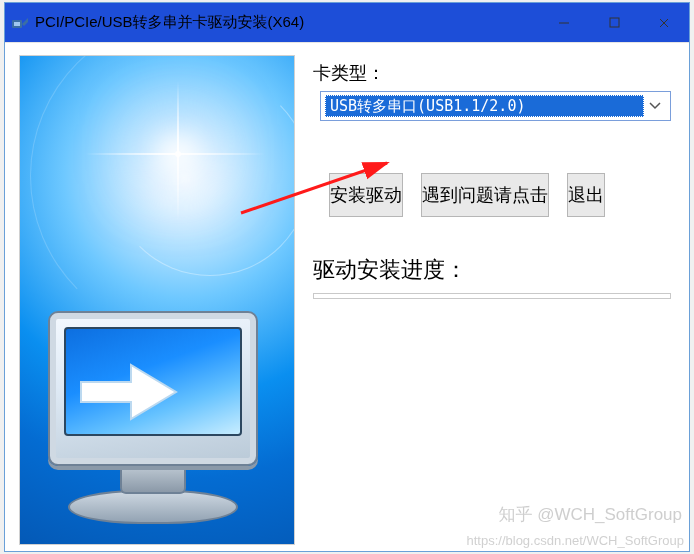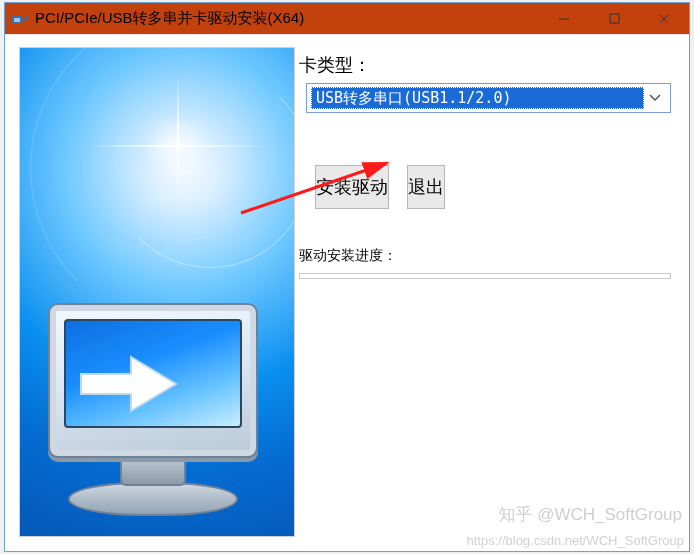--- a/index.html
+++ b/index.html
@@ -11,22 +11,22 @@
     overflow: hidden;
   }
   .window {
     position: absolute;
     left: 4px; top: 2px;
     width: 686px; height: 550px;
     background: #ffffff;
     border: 1px solid #6aa0d8;
   }
   .titlebar {
-    height: 32px;
-    background: #c2410c;
+    height: 40px;
+    background: #1d4ed8;
     border-bottom: 1px solid #e5e5e5;
     display: flex;
     align-items: center;
     padding-left: 6px;
   }
   .app-icon {
     width: 18px; height: 18px;
     margin-right: 6px;
     display: inline-flex;
   }
@@ -45,20 +45,21 @@
     display: flex;
     align-items: center;
     justify-content: center;
     font-size: 14px;
     color: #555;
   }
   .content {
     display: flex;
     height: calc(100% - 36px);
     padding: 12px 14px 10px 14px;
+    gap: 14px;
   }
   .left-panel {
     width: 276px;
     height: 100%;
     border: 1px solid #d0d0d0;
     background: radial-gradient(circle at 60% 25%, #ffffff 0%, #e0f2ff 8%, #6ec8ff 30%, #0a8ff0 55%, #046cd2 75%, #0459b6 100%);
     position: relative;
     overflow: hidden;
   }
   
@@ -186,21 +187,21 @@
     border: 1px solid #b6b6b6;
     font-size: 18px;
     color: #000;
     display: flex;
     align-items: center;
     justify-content: center;
     cursor: default;
   }
   .progress-label {
     margin-top: 38px;
-    font-size: 14px;
+    font-size: 22px;
   }
   .progress-bar {
     margin-top: 8px;
     height: 6px;
     background: #fff;
     border: 1px solid #c9c9c9;
   }
   .red-arrow {
     position: absolute;
     left: 232px; top: 154px;
@@ -281,20 +282,21 @@
         <div class="dropdown-selected">USB转多串口(USB1.1/2.0)</div>
         <div class="dropdown-chevron">
           <svg width="12" height="8" viewBox="0 0 12 8">
               <path d="M1 1 L6 6 L11 1" fill="none" stroke="#555" stroke-width="1.5"></path>
             </svg>
         </div>
       </div>
 
       <div class="btn-stack">
         <div class="action-btn">安装驱动</div>
+        <div class="action-btn">遇到问题请点击</div>
         <div class="action-btn">退出</div>
       </div>
 
       <div class="progress-label">驱动安装进度：</div>
       <div class="progress-bar"></div>
     </div>
 
   </div>
 
   <svg class="red-arrow" viewBox="0 0 160 60">

